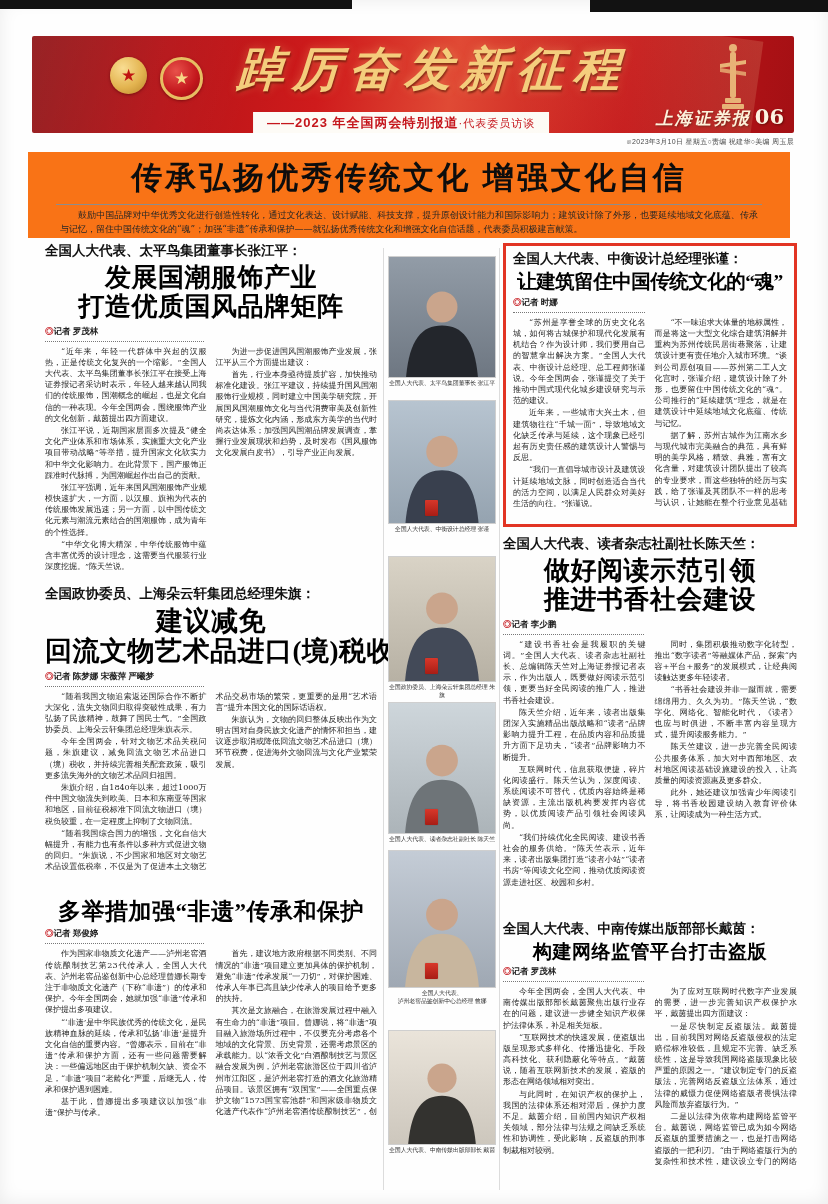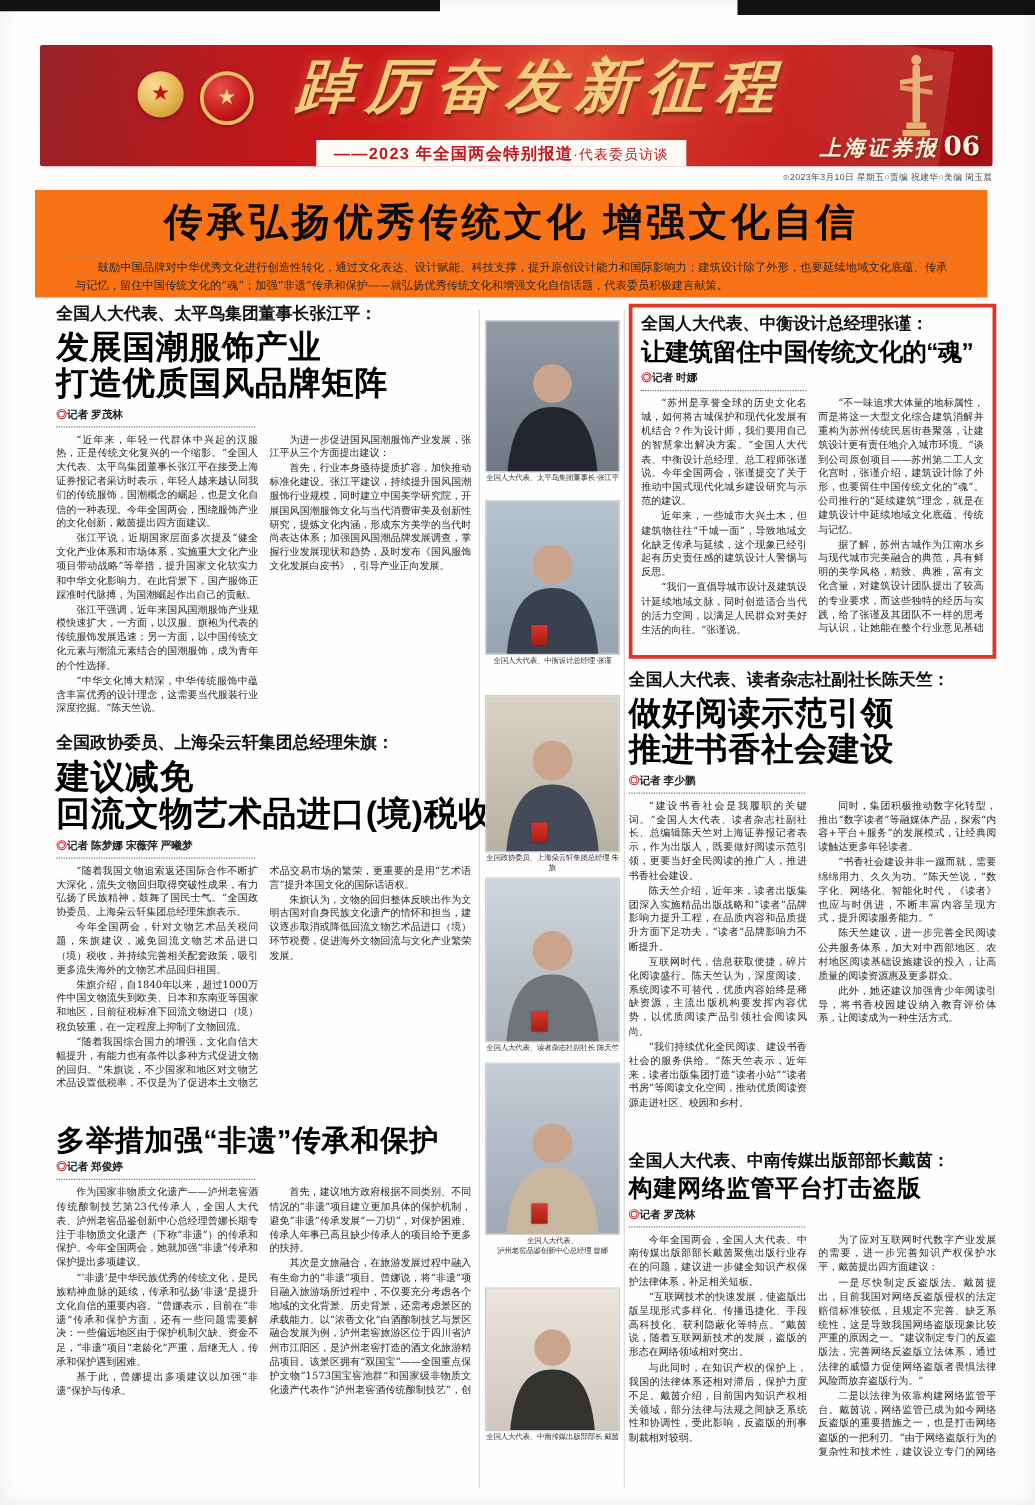--- a/index.html
+++ b/index.html
@@ -51,22 +51,22 @@
 
   
   .vdiv{position:absolute;top:248px;height:942px;width:1px;background:#dcdcdc;}
   .col{position:absolute;top:243px;}
   .col-left{left:45px;width:332px;}
   .col-right{left:503px;width:294px;}
 
   .article{margin-bottom:12px;}
   .kicker{font-family:"Liberation Sans",sans-serif;font-weight:bold;font-size:13.5px;
           color:#111;white-space:pre-line;line-height:1.25;margin-bottom:3px;}
-  .hl{font-family:Liberation Sans, sans-serif;font-weight:900;color:#000;line-height:1.13;
-          letter-spacing:0.5px;white-space:nowrap;}
+  .hl{font-family:Liberation Serif, serif;font-weight:900;color:#000;line-height:1.13;
+          letter-spacing:0.5px;white-space:nowrap;text-align:center;}
   .byline{font-family:"Liberation Sans",sans-serif;font-size:8.5px;font-weight:bold;color:#222;
           width:48%;border-bottom:1px dotted #777;padding:4px 0 3px;margin-bottom:4px;}
   .byline .dot{color:#c5161c;}
   .abody{column-count:2;column-gap:9px;column-fill:auto;overflow:hidden;
           font-size:8px;line-height:1.4;text-align:justify;color:#1f1f1f;}
   .abody p{margin:0 0 1px;text-indent:2em;}
 
   .redbox{border:3px solid #e23524;padding:5px 7px 4px;box-sizing:border-box;height:284px;margin-bottom:9px;}
 
   

